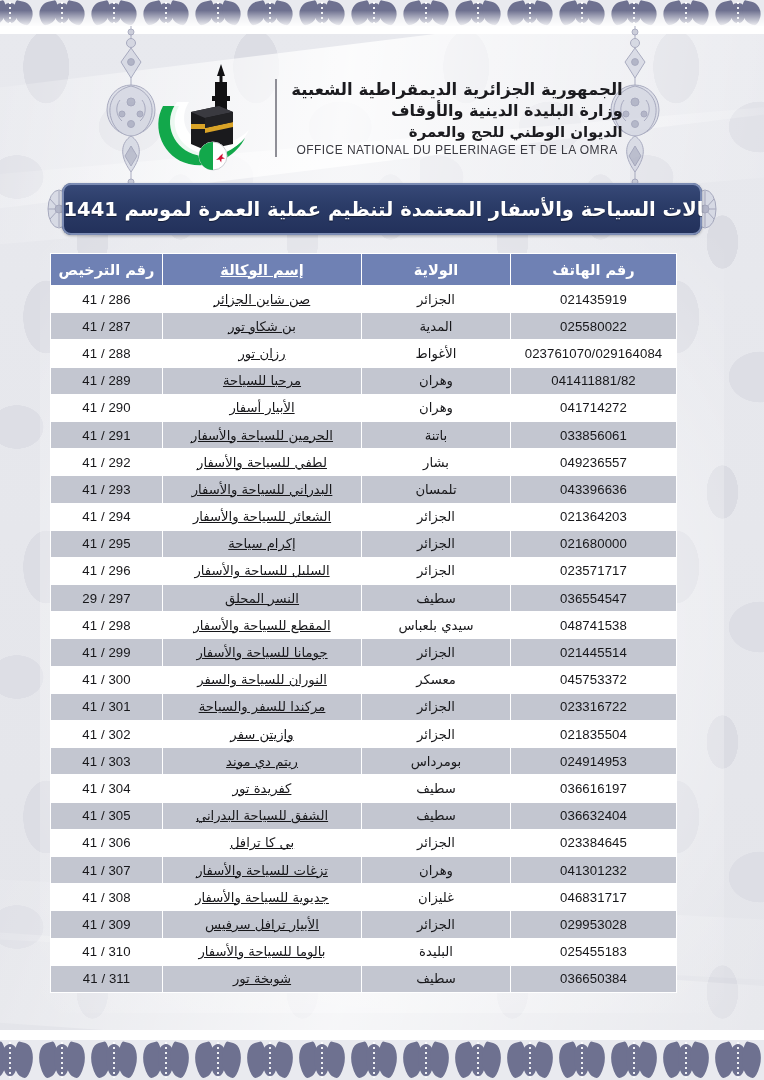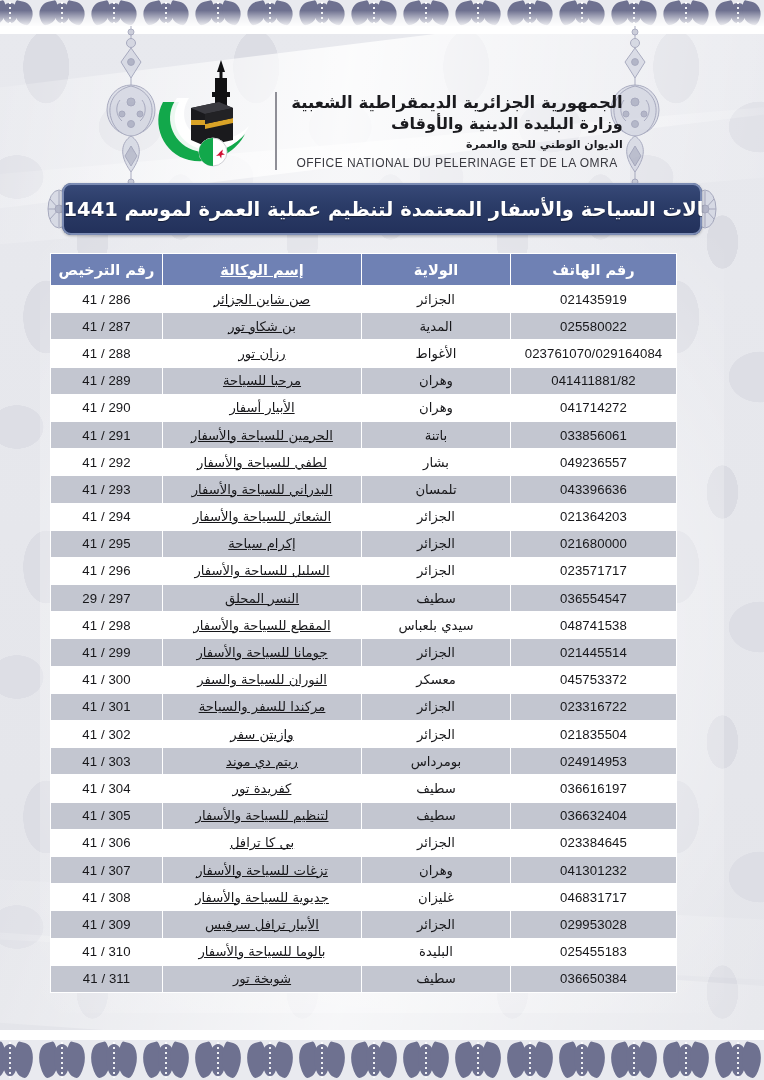--- a/index.html
+++ b/index.html
@@ -146,46 +146,46 @@
     height: 162px;
     opacity: .72;
   }
   .pendant.left  { left: 98px; }
   .pendant.right { left: 602px; }
 
   
   .letterhead {
     position: absolute;
     left: 0;
-    top: 50px;
+    top: 58px;
     width: 764px;
     height: 120px;
     display: flex;
     flex-direction: row;
-    align-items: flex-end;
+    align-items: center;
     justify-content: center;
     gap: 14px;
   }
   .lh-text {
     text-align: right;
     direction: rtl;
     border-left: 2px solid #8f8f97;
     padding-left: 14px;
   }
   .lh-line1,
   .lh-line2,
   .lh-line3 {
     color: #1b1b1f;
     font-weight: bold;
     letter-spacing: .2px;
     white-space: nowrap;
   }
   .lh-line1 { font-size: 16.5px; line-height: 21px; }
   .lh-line2 { font-size: 16px;   line-height: 21px; }
-  .lh-line3 { font-size: 11px;   line-height: 22px; }
+  .lh-line3 { font-size: 15px;   line-height: 22px; }
   .lh-fr {
     font-size: 12px;
     letter-spacing: .45px;
     color: #3a3a41;
     direction: ltr;
     text-align: center;
     margin-top: 0;
     font-family: "Liberation Sans", sans-serif;
   }
   .logo {
@@ -615,21 +615,21 @@
           </tr>
           <tr>
             <td class="c-phone">036616197</td>
             <td class="c-wilaya">سطيف</td>
             <td class="c-name">كفريدة تور</td>
             <td class="c-lic">41 / 304</td>
           </tr>
           <tr>
             <td class="c-phone">036632404</td>
             <td class="c-wilaya">سطيف</td>
-            <td class="c-name">لتنظيم للسياحة والأسفار</td>
+            <td class="c-name">الشفق للسياحة البدراني</td>
             <td class="c-lic">41 / 305</td>
           </tr>
           <tr>
             <td class="c-phone">023384645</td>
             <td class="c-wilaya">الجزائر</td>
             <td class="c-name">بي كا ترافل</td>
             <td class="c-lic">41 / 306</td>
           </tr>
           <tr>
             <td class="c-phone">041301232</td>

